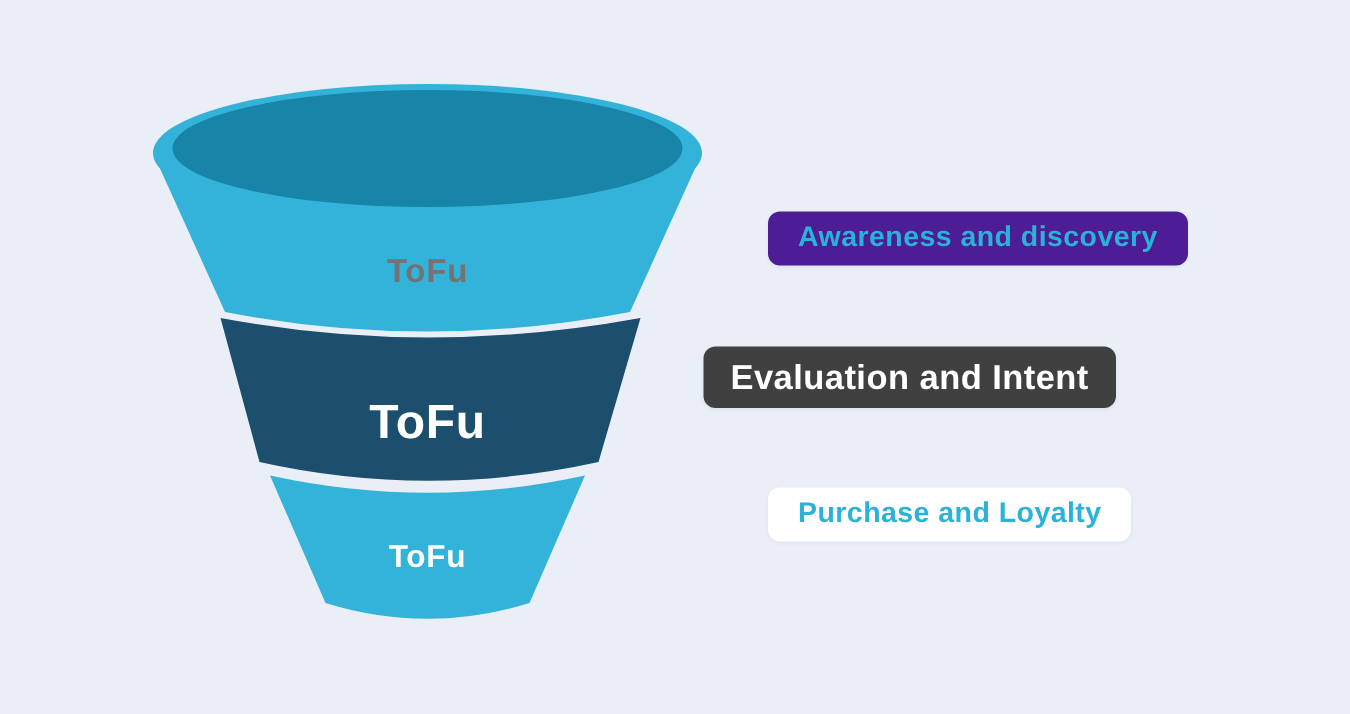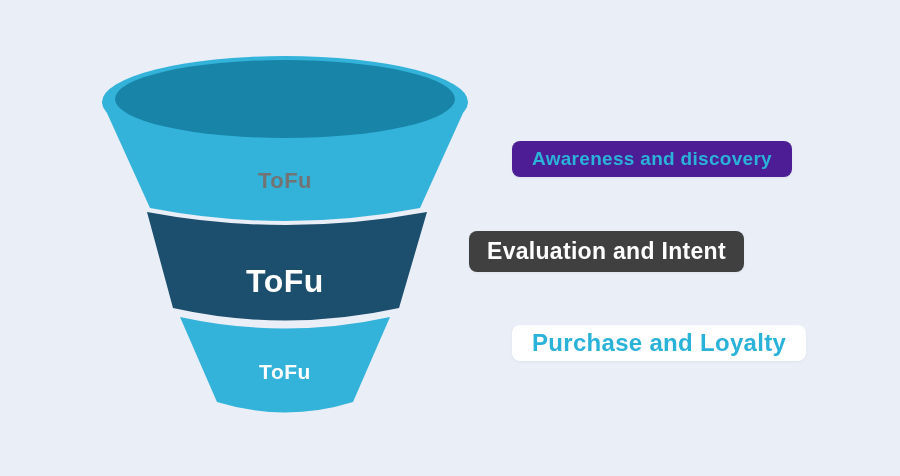--- a/index.html
+++ b/index.html
@@ -43,21 +43,21 @@
   .stage-pill.awareness {
     left: 512px; top: 141px; height: 36px;
     padding: 0 20px; font-size: 19px;
   }
   .stage-pill.evaluation {
     left: 437px; top: 231px; height: 41px;
     padding: 0 18px; font-size: 23px;
   }
   .stage-pill.purchase {
     left: 512px; top: 325px; height: 36px;
-    padding: 0 20px; font-size: 24px;
+    padding: 0 20px; font-size: 19px;
   }
 </style>
 </head>
 <body>
 
 <div class="screen" style="background-color: rgb(233, 238, 247);">
 
   <svg class="funnel-svg" viewBox="0 0 380 370">
 
     <ellipse cx="190" cy="52" rx="183" ry="46" fill="#33b3d9"></ellipse>

